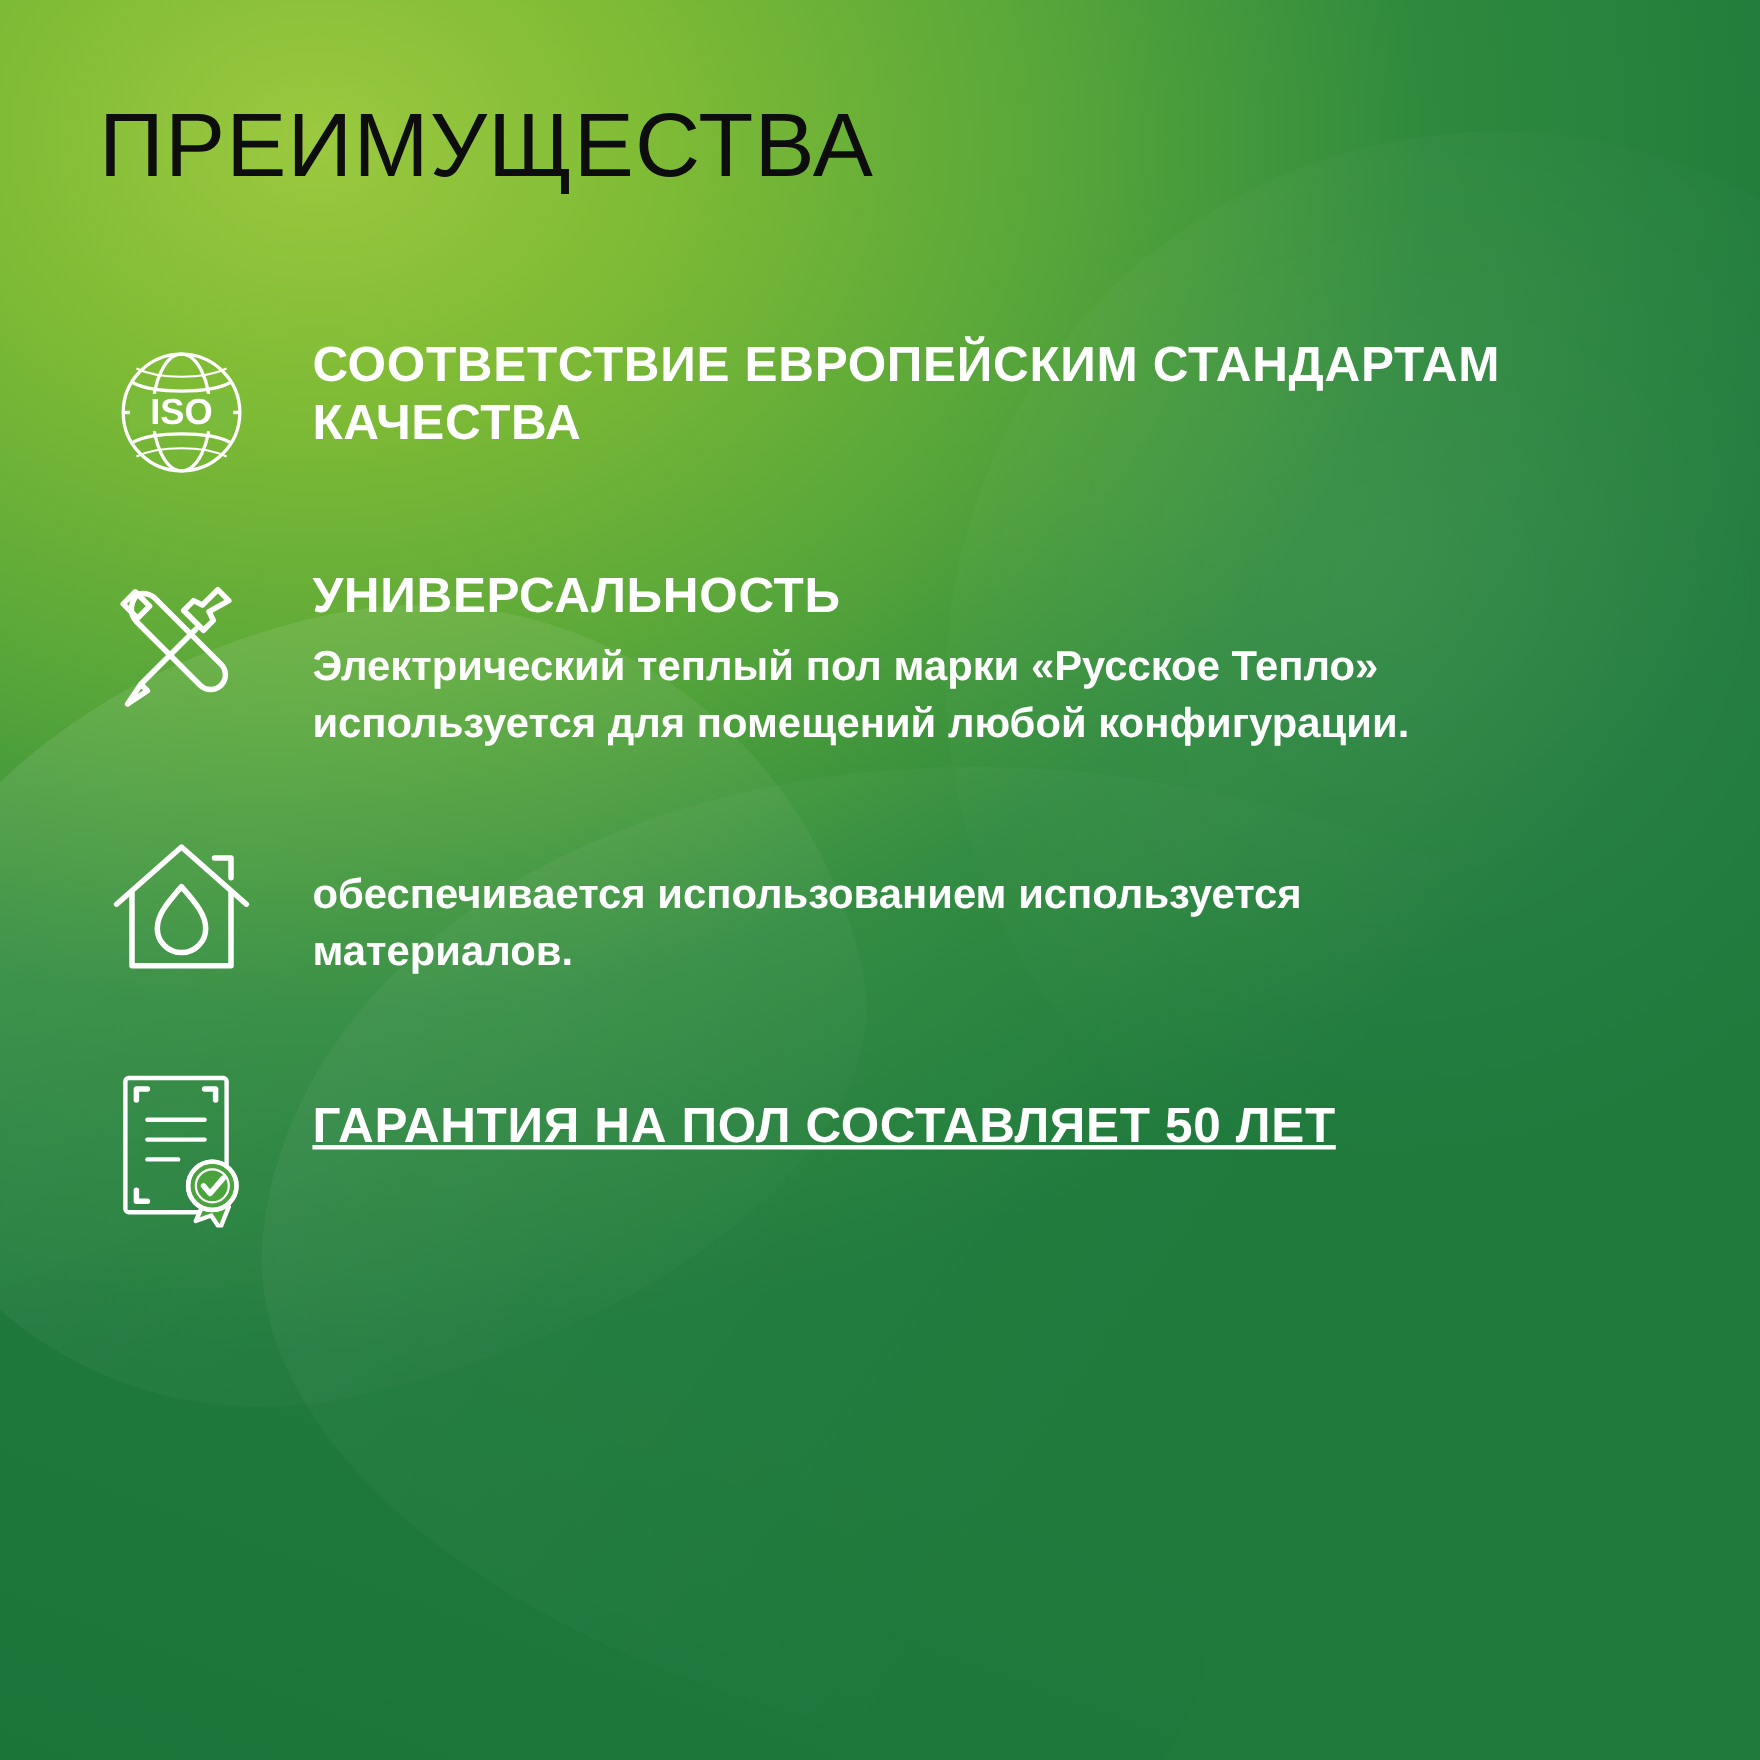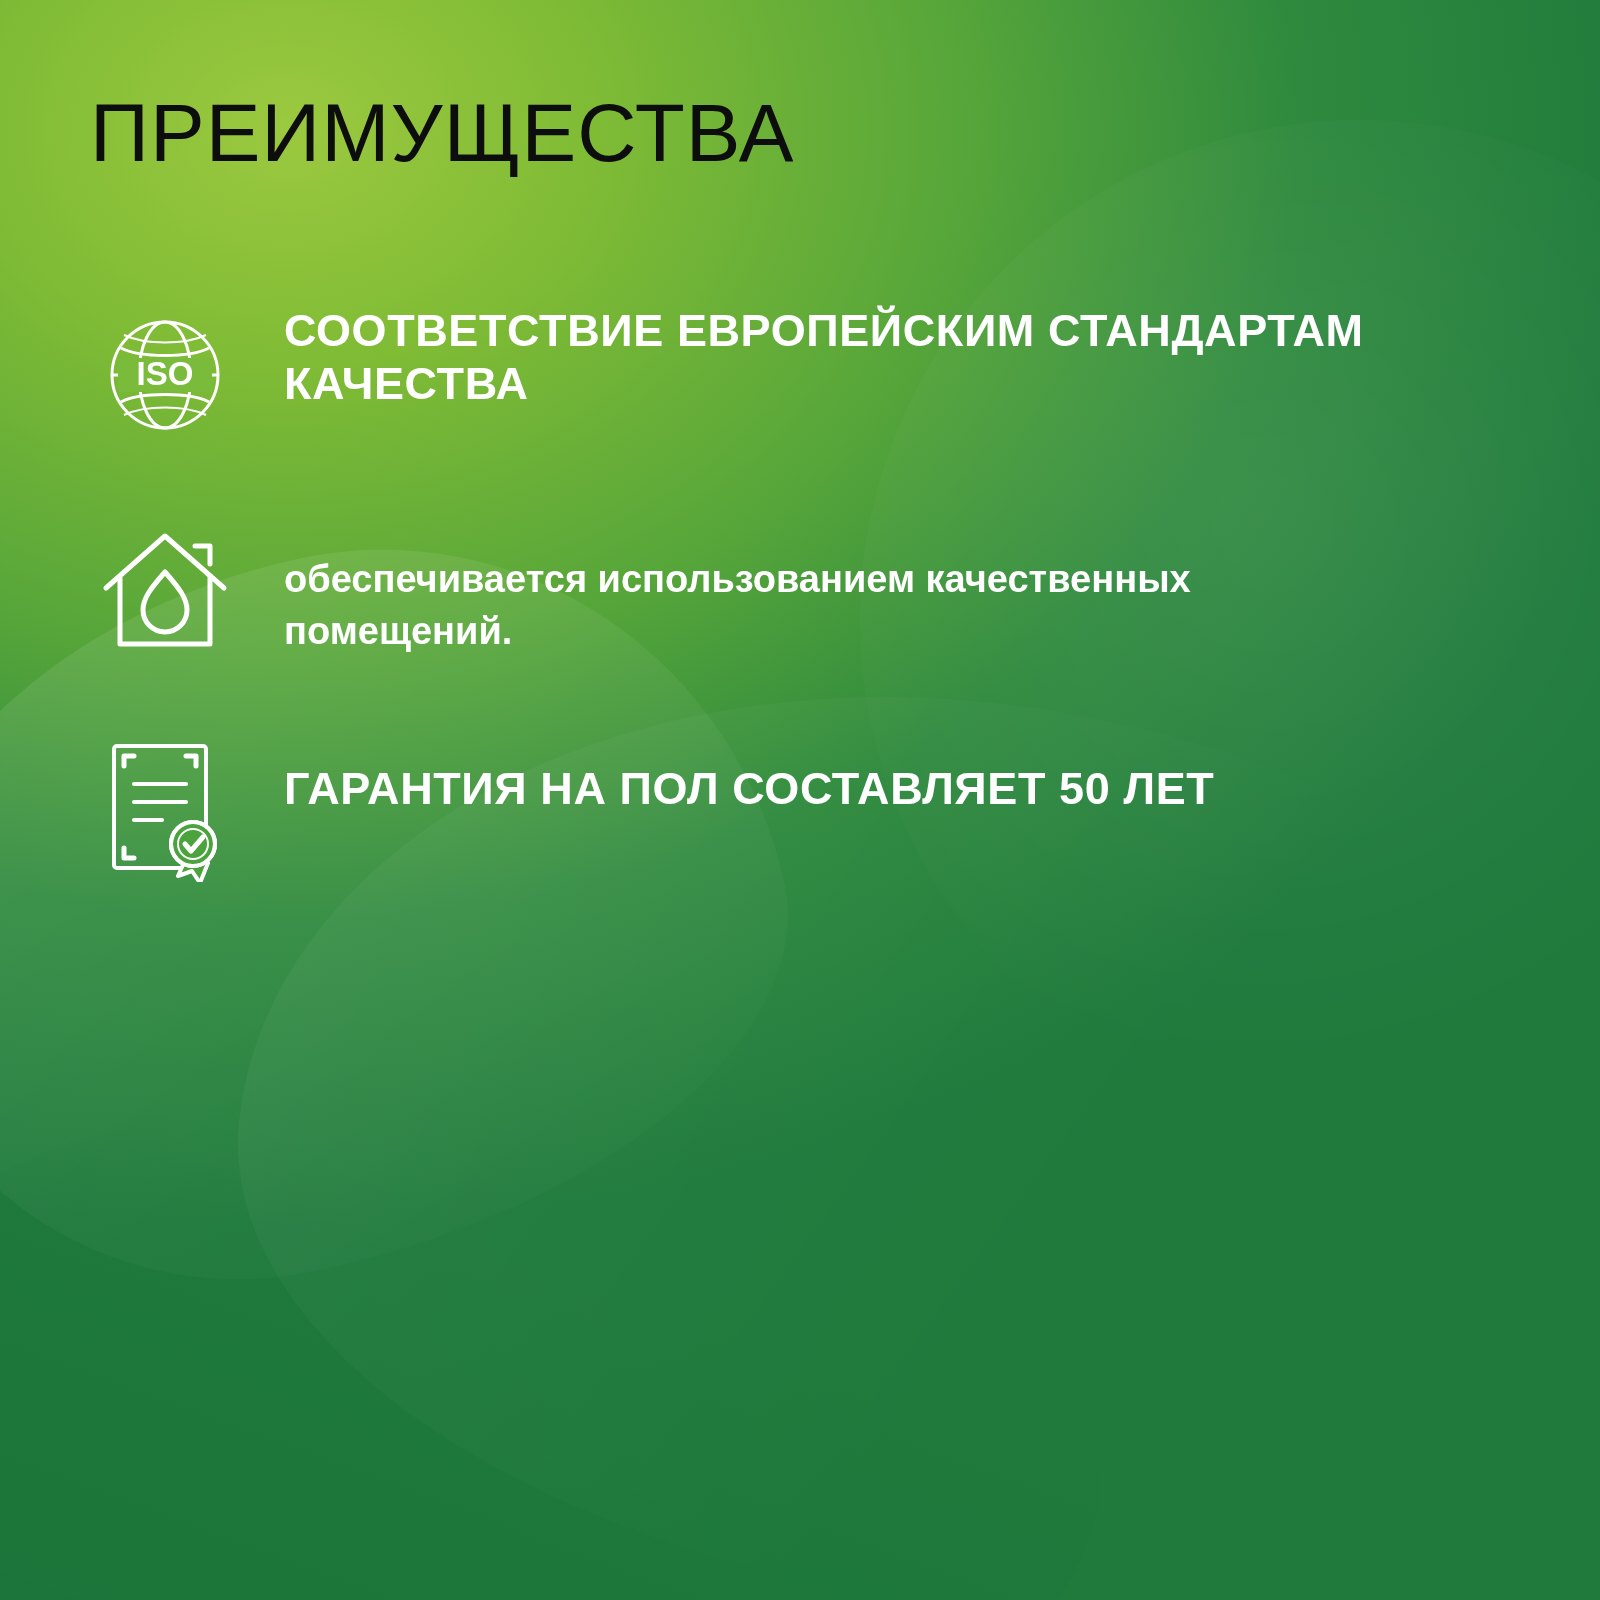--- a/index.html
+++ b/index.html
@@ -126,21 +126,21 @@
     margin: 14px 0 0 0;
     max-width: 1060px;
   }
 
   
   .benefit-iso .bi-icon { padding-top: 6px; }
   .benefit-iso .bi-text { padding-top: 10px; }
   .benefit-universal .bi-text { padding-top: 2px; }
   .benefit-safety .bi-text { padding-top: 28px; }
   .benefit-warranty .bi-text { padding-top: 34px; }
-  .benefit-warranty .bi-heading { line-height: 1.22; }
+  .benefit-warranty .bi-heading { line-height: 1.22; text-decoration: underline; }
 </style>
 </head>
 <body>
 
 <div class="poster">
 
   <div class="wave wave-1"></div>
   <div class="wave wave-2"></div>
   <div class="wave wave-3"></div>
   <div class="wave wave-4"></div>
@@ -163,32 +163,49 @@
             <path d="M34 115 C55 105, 95 105, 116 115" stroke-width="2"></path>
             <rect x="28" y="58" width="94" height="34" fill="#7bbb3c" stroke="none"></rect>
             <text x="75" y="85" font-family="Liberation Sans, sans-serif" font-size="33" font-weight="700" fill="#ffffff" stroke="none" text-anchor="middle">ISO</text>
           </svg>
         </div>
         <div class="bi-text">
           <p class="bi-heading">СООТВЕТСТВИЕ ЕВРОПЕЙСКИМ СТАНДАРТАМ КАЧЕСТВА</p>
         </div>
       </div>
 
+      <div class="benefit benefit-universal">
+        <div class="bi-icon">
+          <svg width="150" height="150" viewBox="0 0 150 150" fill="none" stroke="#ffffff" stroke-width="5" stroke-linecap="round" stroke-linejoin="round">
+
+            <path d="M36 24 a17 17 0 0 0 -2 25 l58 58 a13 13 0 0 0 19 -19 l-58 -58 a17 17 0 0 0 -17 -6 z"></path>
+            <path d="M33 22 l13 13 -11 11 -13 -13 z"></path>
+
+            <path d="M118 30 l-10 -10 -14 14 -8 -4 -9 9 18 18 9 -9 -4 -8 z"></path>
+            <path d="M88 56 l-50 50"></path>
+            <path d="M38 106 l-12 18 18 -12 z"></path>
+          </svg>
+        </div>
+        <div class="bi-text">
+          <p class="bi-heading">УНИВЕРСАЛЬНОСТЬ</p>
+          <p class="bi-body">Электрический теплый пол марки «Русское Тепло» используется для помещений любой конфигурации.</p>
+        </div>
+      </div>
 
       <div class="benefit benefit-safety">
         <div class="bi-icon">
           <svg width="150" height="150" viewBox="0 0 150 150" fill="none" stroke="#ffffff" stroke-width="5" stroke-linecap="round" stroke-linejoin="round">
             <path d="M16 72 L75 20 L134 72"></path>
             <path d="M30 62 L30 128 L120 128 L120 62"></path>
             <path d="M105 30 L120 30 L120 48"></path>
             <path d="M75 56 c14 16 22 26 22 38 a22 22 0 0 1 -44 0 c0 -12 8 -22 22 -38 z"></path>
           </svg>
         </div>
         <div class="bi-text">
-          <p class="bi-body">обеспечивается использованием качественных помещений.</p>
+          <p class="bi-body">обеспечивается использованием используется материалов.</p>
         </div>
       </div>
 
       <div class="benefit benefit-warranty">
         <div class="bi-icon">
           <svg width="150" height="150" viewBox="0 0 150 150" fill="none" stroke="#ffffff" stroke-width="4" stroke-linecap="round" stroke-linejoin="round">
             <rect x="24" y="14" width="92" height="122" rx="3"></rect>
             <path d="M34 24 L34 34 M34 24 L44 24" stroke-width="5"></path>
             <path d="M106 24 L106 34 M106 24 L96 24" stroke-width="5"></path>
             <path d="M34 126 L34 116 M34 126 L44 126" stroke-width="5"></path>

